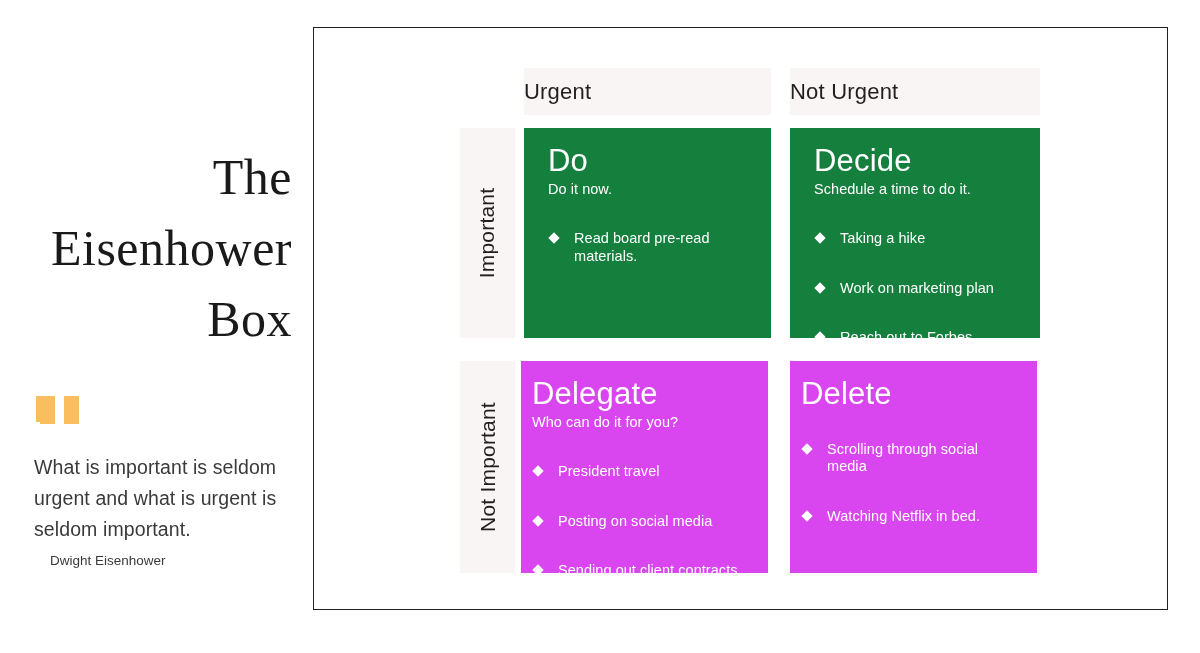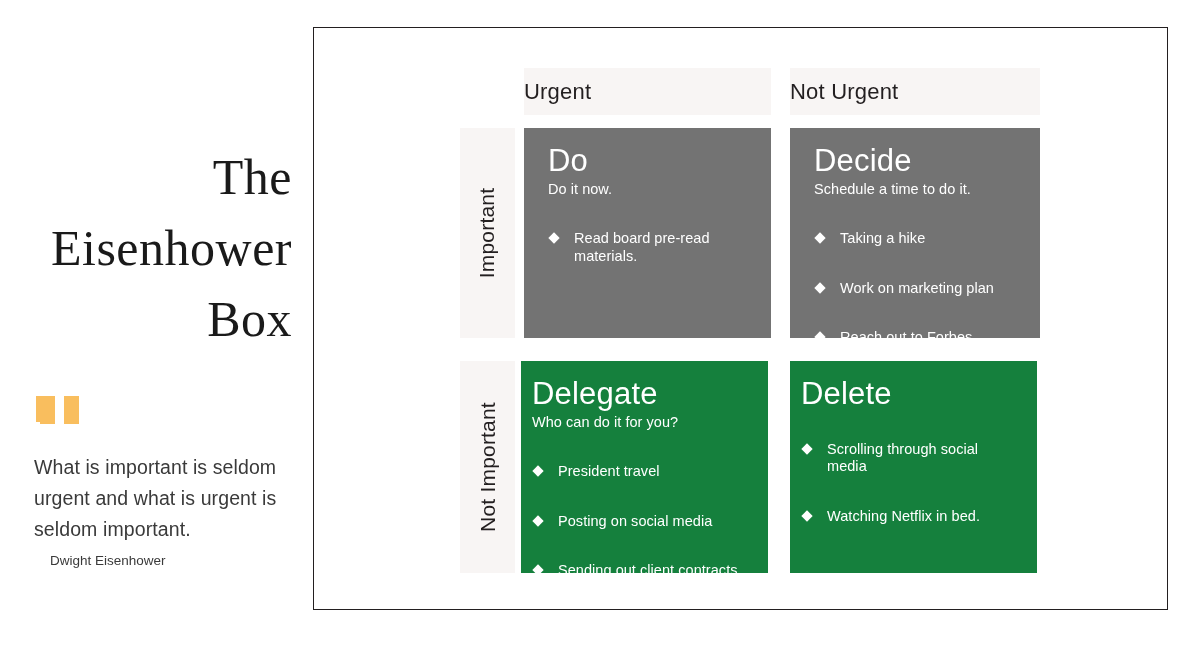--- a/index.html
+++ b/index.html
@@ -115,22 +115,22 @@
   #row-header-important     { top: 128px; height: 210px; }
   #row-header-not-important { top: 361px; height: 212px; }
 
   
   .quadrant {
     position: absolute;
     box-sizing: border-box;
     padding: 18px 22px 10px 24px;
     color: #ffffff;
   }
-  .quadrant.green  { background: #737373; }
-  .quadrant.orange { background: #15803d; padding-left: 11px; }
+  .quadrant.green  { background: #15803d; }
+  .quadrant.orange { background: #d946ef; padding-left: 11px; }
 
   #quad-do       { left: 524px; top: 128px; width: 247px; height: 210px; }
   #quad-decide   { left: 790px; top: 128px; width: 250px; height: 210px; }
   #quad-delegate { left: 521px; top: 361px; width: 247px; height: 212px; }
   #quad-delete   { left: 790px; top: 361px; width: 247px; height: 212px; }
 
   .quad-title {
     font-size: 31px;
     line-height: 0.96;
     font-weight: 300;

